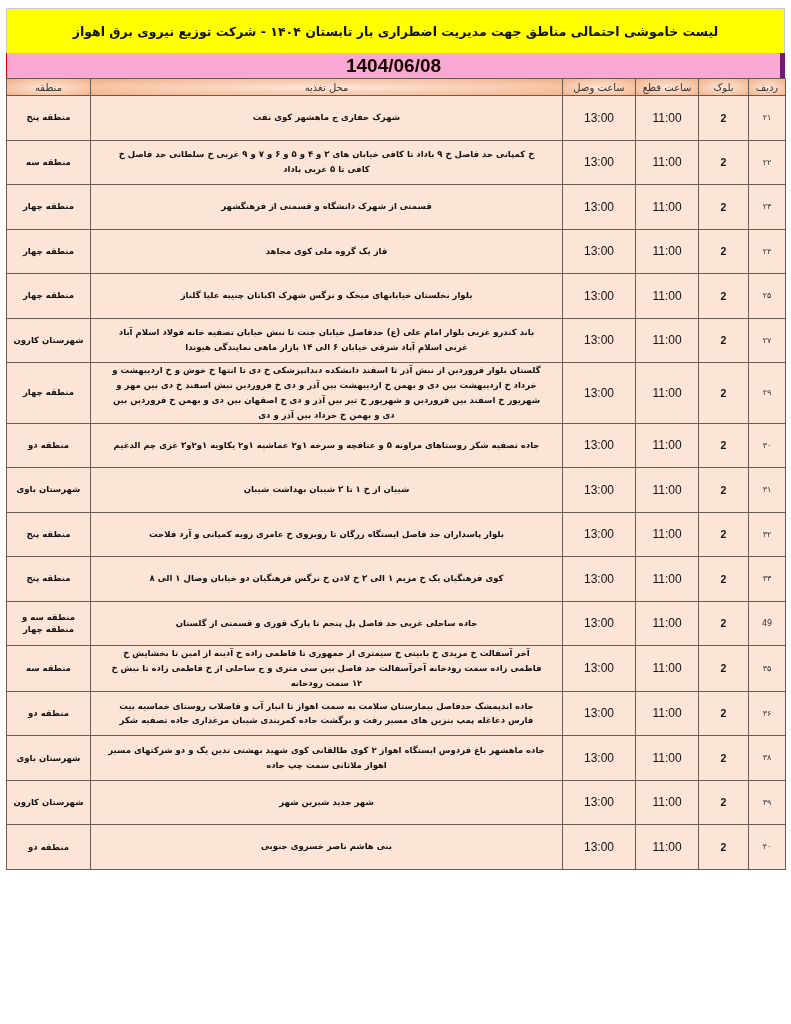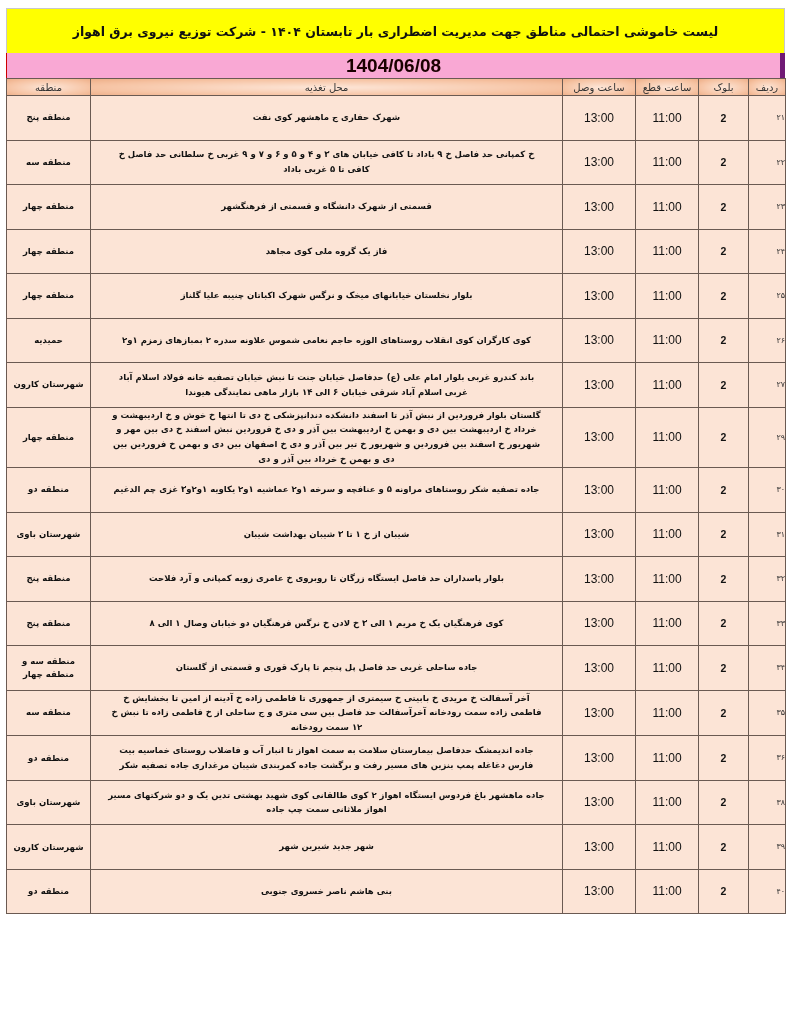--- a/index.html
+++ b/index.html
@@ -14,21 +14,21 @@
                border-left: 1px solid #c00; border-right: 5px solid #701a75; }
   table { border-collapse: collapse; width: 779px; table-layout: fixed; direction: ltr; }
   th, td { border: 1px solid #6a5a52; padding: 0; text-align: center; vertical-align: middle; }
   th { height: 16px; font-size: 10px; font-weight: normal; color: #333;
        background: radial-gradient(ellipse at center, #fde6d8 0%, #f6c3a3 70%, #eeb08a 100%); direction: rtl; margin-top: 34px; }
   td { background: #fce4d6; height: 43.5px; }
   td.region { font-size: 8.5px; font-weight: bold; direction: rtl; line-height: 1.5; padding: 0 4px; }
   td.loc { font-size: 8.5px; font-weight: bold; direction: rtl; line-height: 1.75; padding: 0 16px; }
   td.time { font-family: "Liberation Sans", sans-serif; font-size: 12px; font-weight: normal; }
   td.block { font-family: "Liberation Sans", sans-serif; font-size: 10.5px; font-weight: bold; }
-  td.num { font-size: 8px; color: #333; direction: rtl; text-align: right; }
+  td.num { font-size: 8px; color: #333; direction: rtl; }
   col.c-region { width: 84px; }
   col.c-loc { width: 472px; }
   col.c-on { width: 73px; }
   col.c-off { width: 63px; }
   col.c-block { width: 50px; }
   col.c-num { width: 37px; }
 </style>
 </head>
 <body>
 
@@ -89,28 +89,20 @@
         </tr>
         <tr>
           <td class="region">منطقه چهار</td>
           <td class="loc">بلوار نخلستان    خیابانهای میخک و نرگس    شهرک اکباتان    چنیبه علیا    گلناز</td>
           <td class="time">13:00</td>
           <td class="time">11:00</td>
           <td class="block">2</td>
           <td class="num">۲۵</td>
         </tr>
         <tr>
-          <td class="region">حمیدیه</td>
-          <td class="loc">کوی کارگران    کوی انقلاب    روستاهای الوزه    حاجم نعامی    شموس    علاونه سدره ۲    بمبازهای زمزم ۱و۲</td>
-          <td class="time">13:00</td>
-          <td class="time">11:00</td>
-          <td class="block">2</td>
-          <td class="num">۲۶</td>
-        </tr>
-        <tr>
           <td class="region">شهرستان کارون</td>
           <td class="loc">باند کندرو غربی بلوار امام علی (ع) حدفاصل خیابان جنت تا نبش خیابان تصفیه خانه فولاد    اسلام آباد غربی    اسلام آباد شرقی خیابان ۶ الی ۱۴    بازار ماهی    نمایندگی هیوندا</td>
           <td class="time">13:00</td>
           <td class="time">11:00</td>
           <td class="block">2</td>
           <td class="num">۲۷</td>
         </tr>
         <tr>
           <td class="region">منطقه چهار</td>
           <td class="loc">گلستان بلوار فروردین از نبش آذر تا اسفند    دانشکده دندانپزشکی    خ دی تا انتها خ خوش و خ اردیبهشت و خرداد    خ اردیبهشت بین دی و بهمن    خ اردیبهشت بین آذر و دی    خ فروردین نبش اسفند    خ دی بین مهر و شهریور    خ اسفند بین فروردین و شهریور    خ تیر بین آذر و دی    خ اصفهان بین دی و بهمن    خ فروردین بین دی و بهمن    خ خرداد بین آذر و دی</td>
@@ -150,21 +142,21 @@
           <td class="time">11:00</td>
           <td class="block">2</td>
           <td class="num">۳۳</td>
         </tr>
         <tr>
           <td class="region">منطقه سه و منطقه چهار</td>
           <td class="loc">جاده ساحلی غربی حد فاصل پل پنجم تا پارک قوری و قسمتی از گلستان</td>
           <td class="time">13:00</td>
           <td class="time">11:00</td>
           <td class="block">2</td>
-          <td class="num">۳۴</td>
+          <td class="num">49</td>
         </tr>
         <tr>
           <td class="region">منطقه سه</td>
           <td class="loc">آخر آسفالت    خ مریدی    خ بابیتی    خ سیمتری از جمهوری تا فاطمی زاده    خ آدینه از امین تا بخشایش    خ فاطمی زاده سمت رودخانه    آخرآسفالت حد فاصل بین سی متری و ج ساحلی از خ فاطمی زاده تا نبش خ ۱۲ سمت رودخانه</td>
           <td class="time">13:00</td>
           <td class="time">11:00</td>
           <td class="block">2</td>
           <td class="num">۳۵</td>
         </tr>
         <tr>

